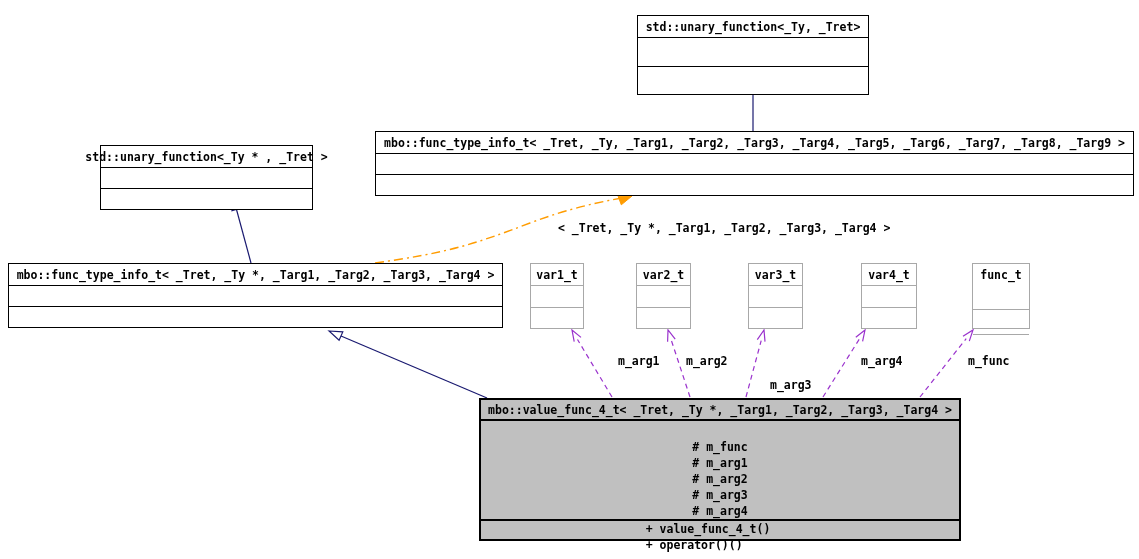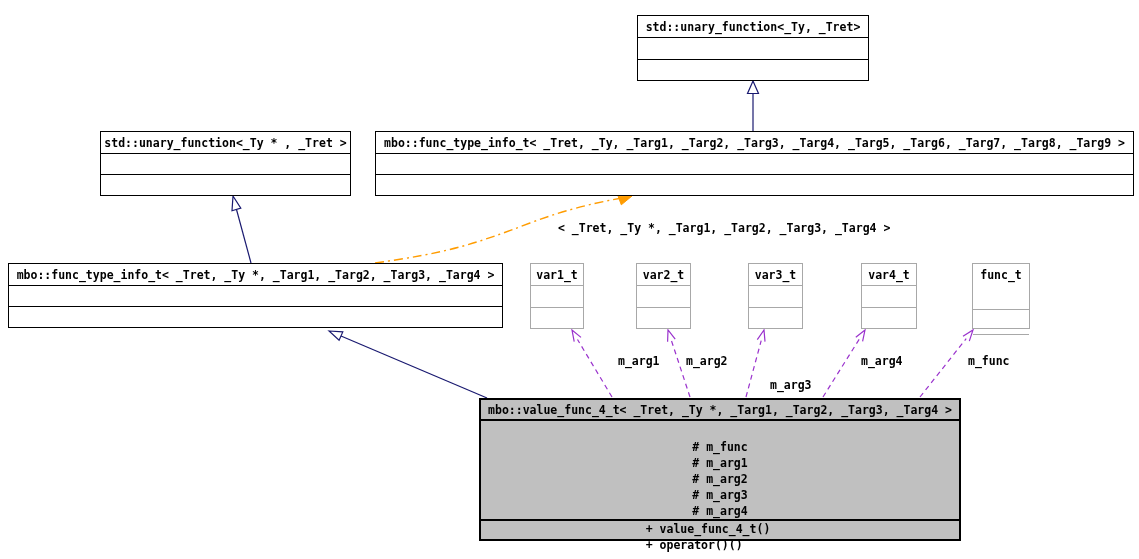--- a/index.html
+++ b/index.html
@@ -111,27 +111,27 @@
     <g>
       <path d="M823,397 L859.2,339.3" stroke="#9a32cd" stroke-width="1.2" fill="none" stroke-dasharray="5 4"></path>
       <path d="M862.6,341.4 L865,330 L855.8,337.2" stroke="#9a32cd" stroke-width="1.2" fill="none"></path>
     </g>
     <g>
       <path d="M920,397 L966.2,338.6" stroke="#9a32cd" stroke-width="1.2" fill="none" stroke-dasharray="5 4"></path>
       <path d="M969.3,341.1 L973,330 L963,336.2" stroke="#9a32cd" stroke-width="1.2" fill="none"></path>
     </g>
   </svg>
 
-  <div class="uml-box" style="left:637px; top:15px; width:232px; height:66px;">
+  <div class="uml-box" style="left:637px; top:15px; width:232px; height:80px;">
     <div class="uml-title">std::unary_function&lt;_Ty, _Tret&gt;</div>
     <div class="uml-row"></div>
     <div class="uml-row"></div>
   </div>
 
-  <div class="uml-box" style="left:100px; top:131px; width:251px; height:65px;">
+  <div class="uml-box" style="left:100px; top:145px; width:213px; height:65px;">
     <div class="uml-title">std::unary_function&lt;_Ty * , _Tret &gt;</div>
     <div class="uml-row"></div>
     <div class="uml-row"></div>
   </div>
 
   <div class="uml-box" style="left:375px; top:131px; width:759px; height:65px;">
     <div class="uml-title">mbo::func_type_info_t&lt; _Tret, _Ty, _Targ1, _Targ2, _Targ3, _Targ4, _Targ5, _Targ6, _Targ7, _Targ8, _Targ9 &gt;</div>
     <div class="uml-row"></div>
     <div class="uml-row"></div>
   </div>

